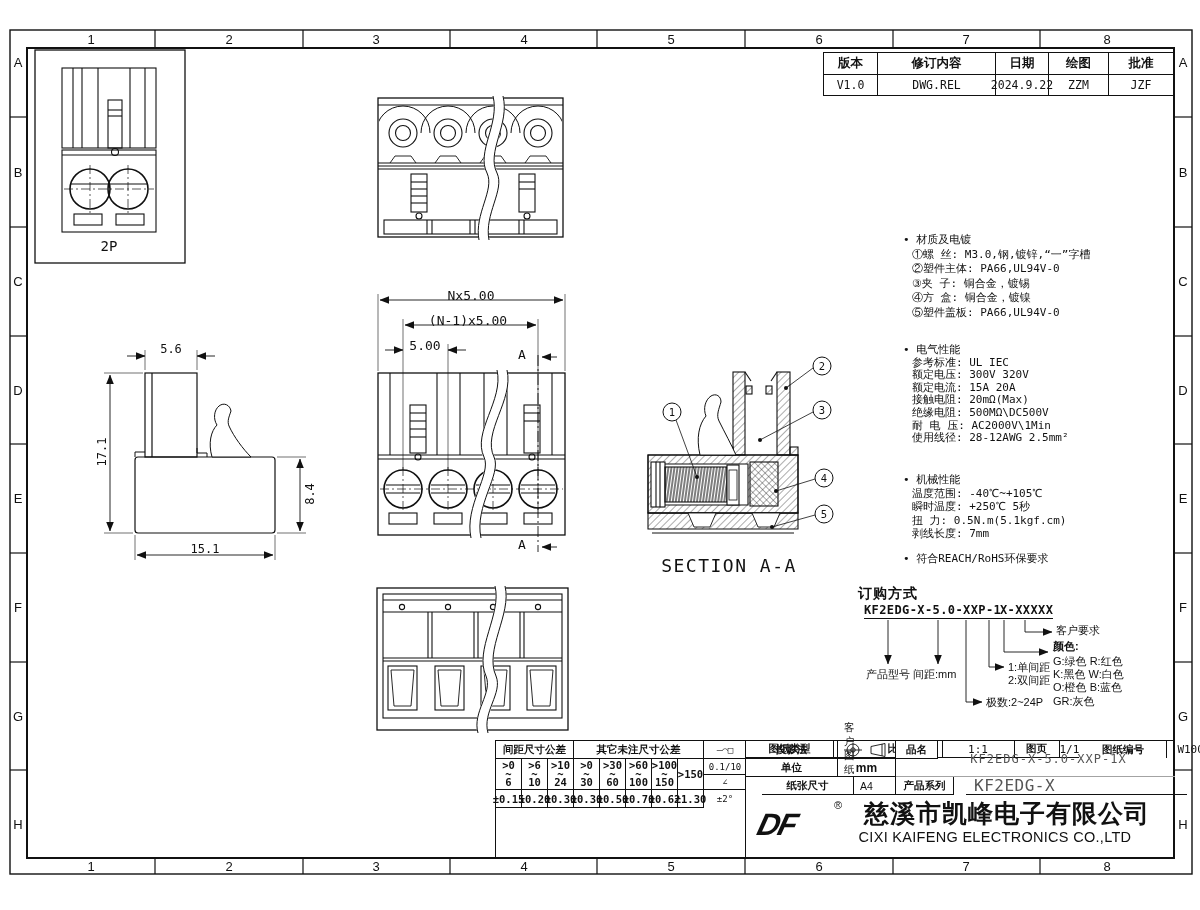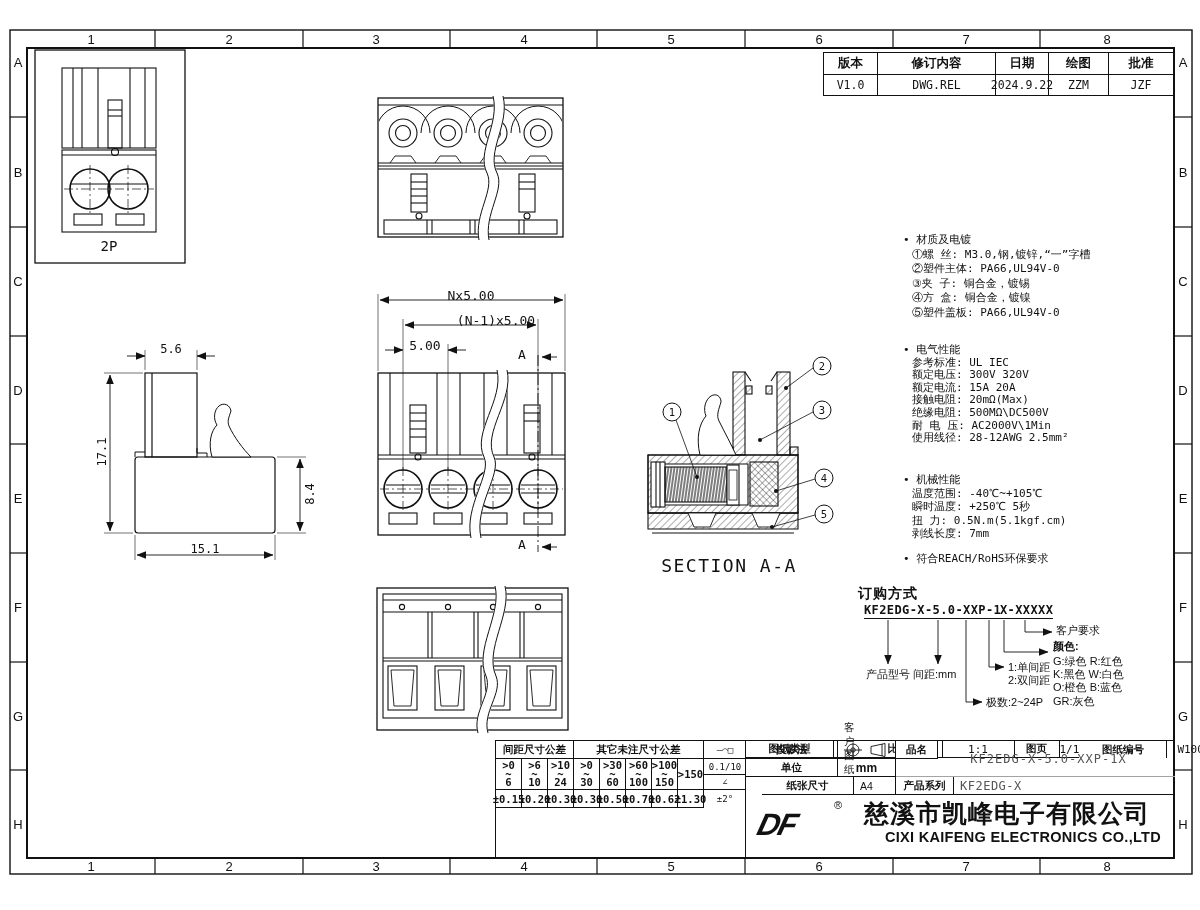--- a/index.html
+++ b/index.html
@@ -52,30 +52,30 @@
   .brow .cell{font-size:10.5px}
   .brow .val{font-weight:400;font-family:"DejaVu Sans Mono",monospace;font-size:11px}
   .tright{flex:1;position:relative}
   .tright .cell{position:absolute;font-size:10.5px}
   .bigname{position:absolute;left:150px;top:0;width:279px;height:36px;border-bottom:1px solid #a3a3a3;
       display:flex;align-items:center;justify-content:center;padding-left:26px;
       font-family:"DejaVu Sans Mono",monospace;font-size:12px;color:#555;letter-spacing:1px;white-space:pre}
   .pnbox{position:absolute;left:150px;top:0;width:42px;height:18px;border-right:1px solid #111;
       border-bottom:1px solid #111;display:flex;align-items:center;justify-content:center;
       font-size:10.5px;font-weight:700;background:#fff}
-  .series-val{position:absolute;left:206px;top:36px;width:221px;height:18px;border-bottom:1px solid #111;
+  .series-val{position:absolute;left:220px;top:36px;width:221px;height:18px;border-bottom:1px solid #111;
       display:flex;align-items:center;padding-left:8px;font-family:"DejaVu Sans Mono",monospace;
-      font-size:12px;color:#555;letter-spacing:.5px}
+      font-size:16px;color:#555;letter-spacing:.5px}
   .company{position:absolute;left:0;top:54px;width:100%;height:62px}
   .logo{position:absolute;left:12px;top:12px;font-style:italic;font-weight:900;font-size:31px;
       letter-spacing:-2px;transform:skewX(-14deg);font-family:"Liberation Sans",sans-serif}
   .reg{position:absolute;left:88px;top:4px;font-size:11px}
   .ccn{position:absolute;left:100px;top:2px;width:322px;text-align:center;font-size:25px;font-weight:700;
       letter-spacing:1px}
-  .cen{position:absolute;left:116px;top:34px;width:322px;text-align:center;font-size:14.5px;font-weight:700;
+  .cen{position:absolute;left:88px;top:34px;width:322px;text-align:center;font-size:14.5px;font-weight:400;
       letter-spacing:.3px}
   .balloon-num{position:absolute;width:18px;height:18px;margin-left:-9px;margin-top:-9px;display:flex;
       align-items:center;justify-content:center;font-size:10.5px;font-family:"DejaVu Sans Mono",monospace}
 </style>
 </head>
 <body>
 
 <svg width="1200" height="910" viewBox="0 0 1200 910">
   <defs>
     <marker id="ma" viewBox="0 0 10 8" refX="9.5" refY="4" markerWidth="11" markerHeight="8.8" orient="auto-start-reverse">
@@ -431,21 +431,21 @@
   <div class="c lastcol">批准</div>
   <div class="c v">V1.0</div>
   <div class="c v">DWG.REL</div>
   <div class="c v">2024.9.22</div>
   <div class="c v">ZZM</div>
   <div class="c v lastcol">JZF</div>
 </div>
 
 <div class="t dim ctr" style="left:109px;top:238px;font-size:14px">2P</div>
 <div class="t dim ctr" style="left:471px;top:288px;font-size:13px">Nx5.00</div>
-<div class="t dim ctr" style="left:496px;top:313px;font-size:13px">(N-1)x5.00</div>
+<div class="t dim ctr" style="left:468px;top:313px;font-size:13px">(N-1)x5.00</div>
 <div class="t dim ctr" style="left:425px;top:338px;font-size:13px">5.00</div>
 <div class="t dim ctr" style="left:522px;top:347px;font-size:13px">A</div>
 <div class="t dim ctr" style="left:522px;top:537px;font-size:13px">A</div>
 <div class="t dim ctr" style="left:171px;top:342px">5.6</div>
 <div class="t dim rot" style="left:102px;top:452px">17.1</div>
 <div class="t dim rot" style="left:310px;top:494px">8.4</div>
 <div class="t dim ctr" style="left:205px;top:542px">15.1</div>
 <div class="t ctr" style="left:729px;top:555px;font-size:18px;letter-spacing:1.5px">SECTION A-A</div>
 <div class="balloon-num" style="left:672px;top:412px">1</div>
 <div class="balloon-num" style="left:822px;top:366px">2</div>

